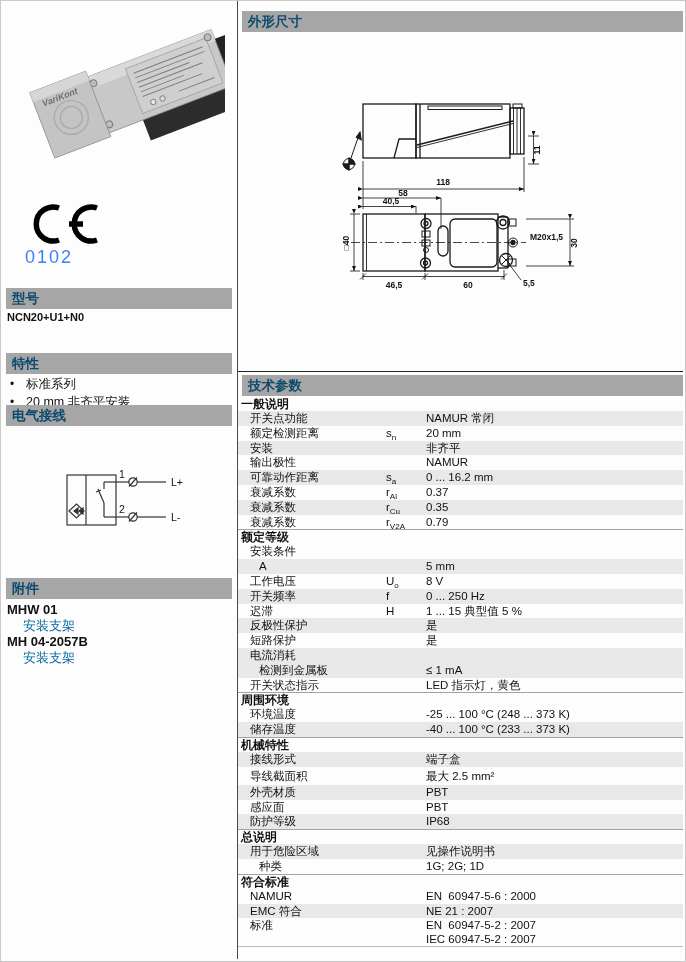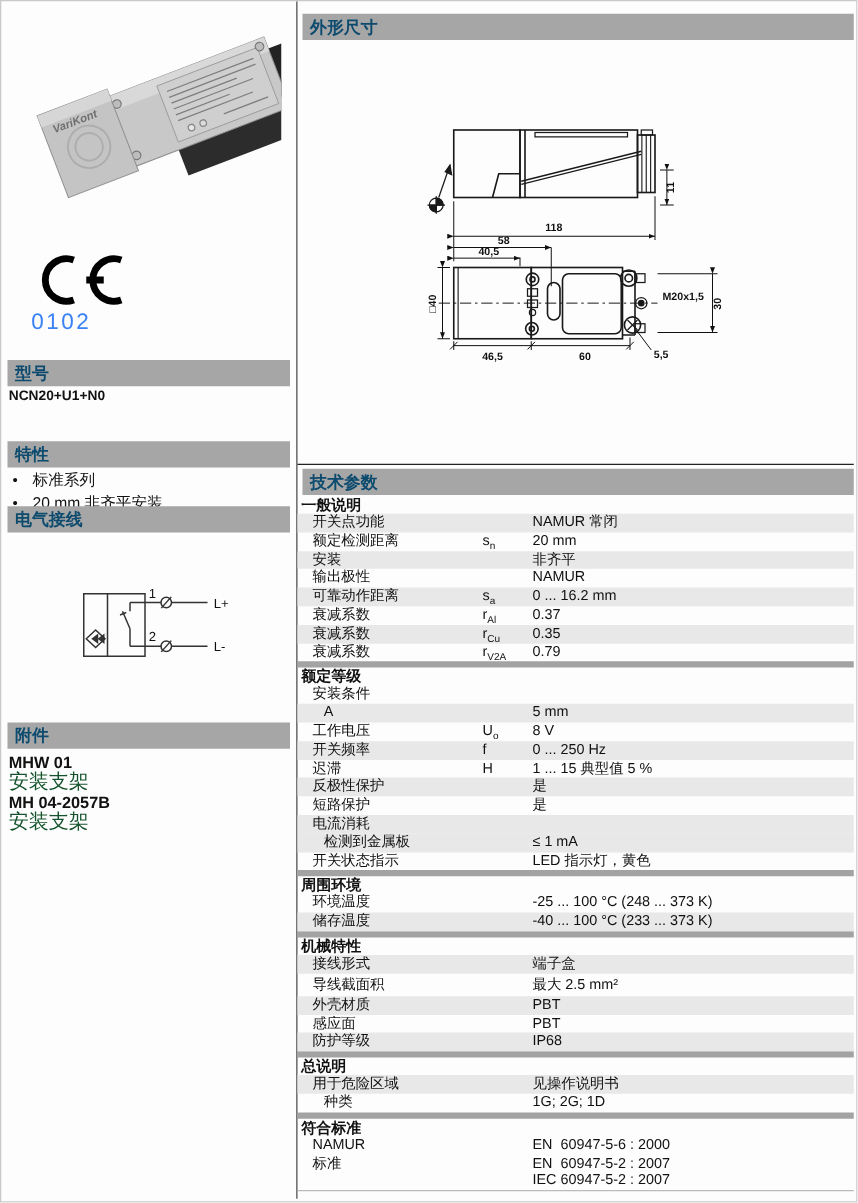--- a/index.html
+++ b/index.html
@@ -7,24 +7,24 @@
         font-family:"Liberation Sans","DejaVu Sans",sans-serif;color:#111;
         overflow:hidden;border:1px solid #c9c9c9;box-sizing:border-box;}
   .bar{position:absolute;height:21px;line-height:21px;background:#a6a6a6;
        color:#0c4a6e;font-weight:bold;font-size:13.5px;padding-left:6px;box-sizing:border-box;}
   .vdivider{position:absolute;left:236px;top:0;width:1px;height:958px;background:#4a4a4a;}
   .hline{position:absolute;background:#222;}
   .boldtext{font-weight:bold;font-size:11px;}
   .feat{display:flex;line-height:18px;font-size:12.5px;}
   .feat .bullet{width:16px;padding-left:3px;font-size:12px;}
   .accname{font-weight:bold;font-size:13px;line-height:16px;}
-  .accdesc{font-size:16px;line-height:15px;color:#14532d;margin-bottom:1px;}
+  .accdesc{font-size:13px;line-height:15px;color:#0369a1;margin-bottom:1px;margin-left:16px;}
   #tech-table{position:absolute;left:237px;top:396px;width:445px;border-bottom:1px solid #bbb;}
   .tsec{font-weight:bold;font-size:12px;line-height:13px;padding:1px 0 0 3px;
-        border-top:5px solid #a3a3a3;}
+        border-top:1px solid #a3a3a3;}
   .tsec:first-child{border-top:none;}
   .trow{position:relative;min-height:14.8px;line-height:14.8px;font-size:11.5px;}
   .trow.shade{background:#e8e8e8;text-decoration:underline;}
   .trow.tall{min-height:18px;line-height:18px;}
   .trow.multi{min-height:28px;}
   .trow .lbl{display:inline-block;padding-left:12px;}
   .trow .lbl.ind{padding-left:21px;}
   .trow .sym{position:absolute;left:148px;top:0;}
   .trow .sym sub{font-size:8px;}
   .trow .val{position:absolute;left:188px;top:0;white-space:pre-wrap;}
@@ -262,16 +262,17 @@
       <div class="trow shade"><span class="lbl">接线形式</span><span class="val">端子盒</span></div>
       <div class="trow tall"><span class="lbl">导线截面积</span><span class="val">最大 2.5 mm²</span></div>
       <div class="trow shade"><span class="lbl">外壳材质</span><span class="val">PBT</span></div>
       <div class="trow"><span class="lbl">感应面</span><span class="val">PBT</span></div>
       <div class="trow shade"><span class="lbl">防护等级</span><span class="val">IP68</span></div>
       <div class="tsec">总说明</div>
       <div class="trow shade"><span class="lbl">用于危险区域</span><span class="val">见操作说明书</span></div>
       <div class="trow"><span class="lbl ind">种类</span><span class="val">1G; 2G; 1D</span></div>
       <div class="tsec">符合标准</div>
       <div class="trow"><span class="lbl">NAMUR</span><span class="val">EN  60947-5-6 : 2000</span></div>
+      <div class="trow shade"><span class="lbl">EMC 符合</span><span class="val">NE 21 : 2007</span></div>
       <div class="trow multi"><span class="lbl">标准</span><span class="val">EN  60947-5-2 : 2007<br>IEC 60947-5-2 : 2007</span></div>
     </div>
 
 </div>
 
 </body></html>

